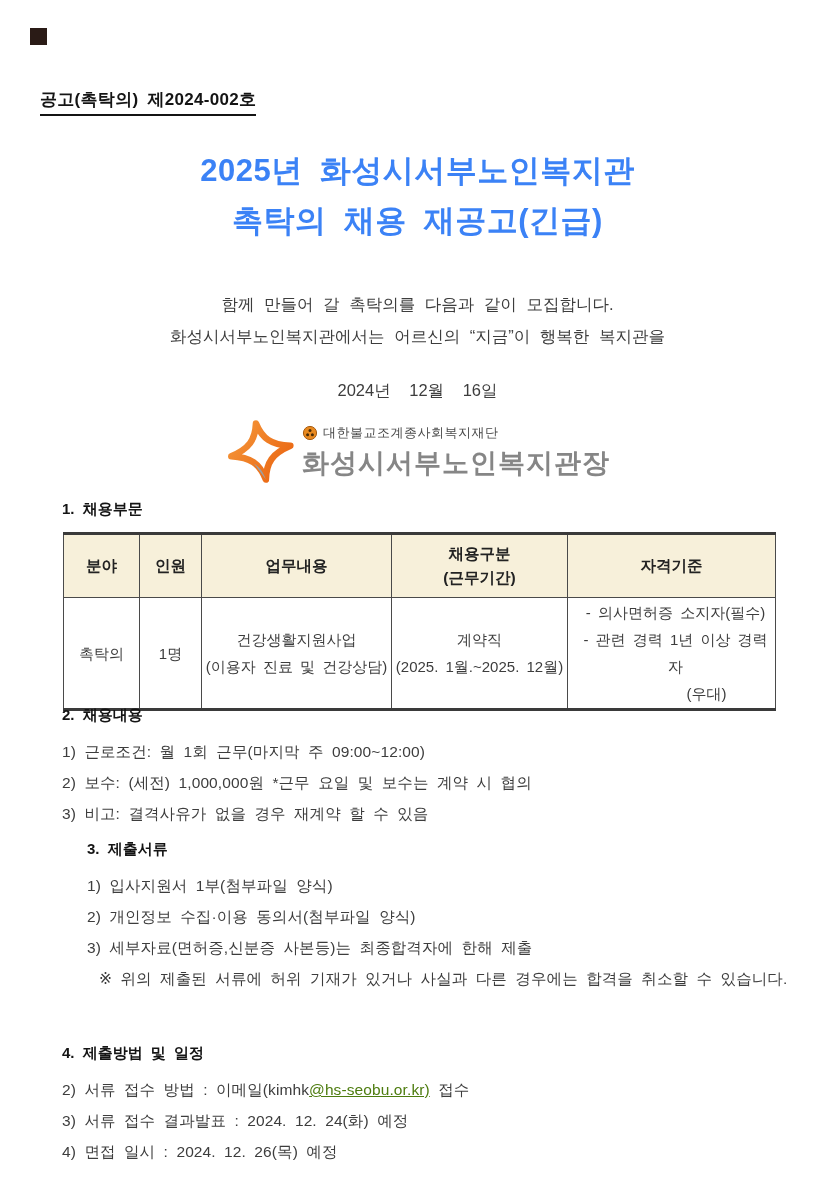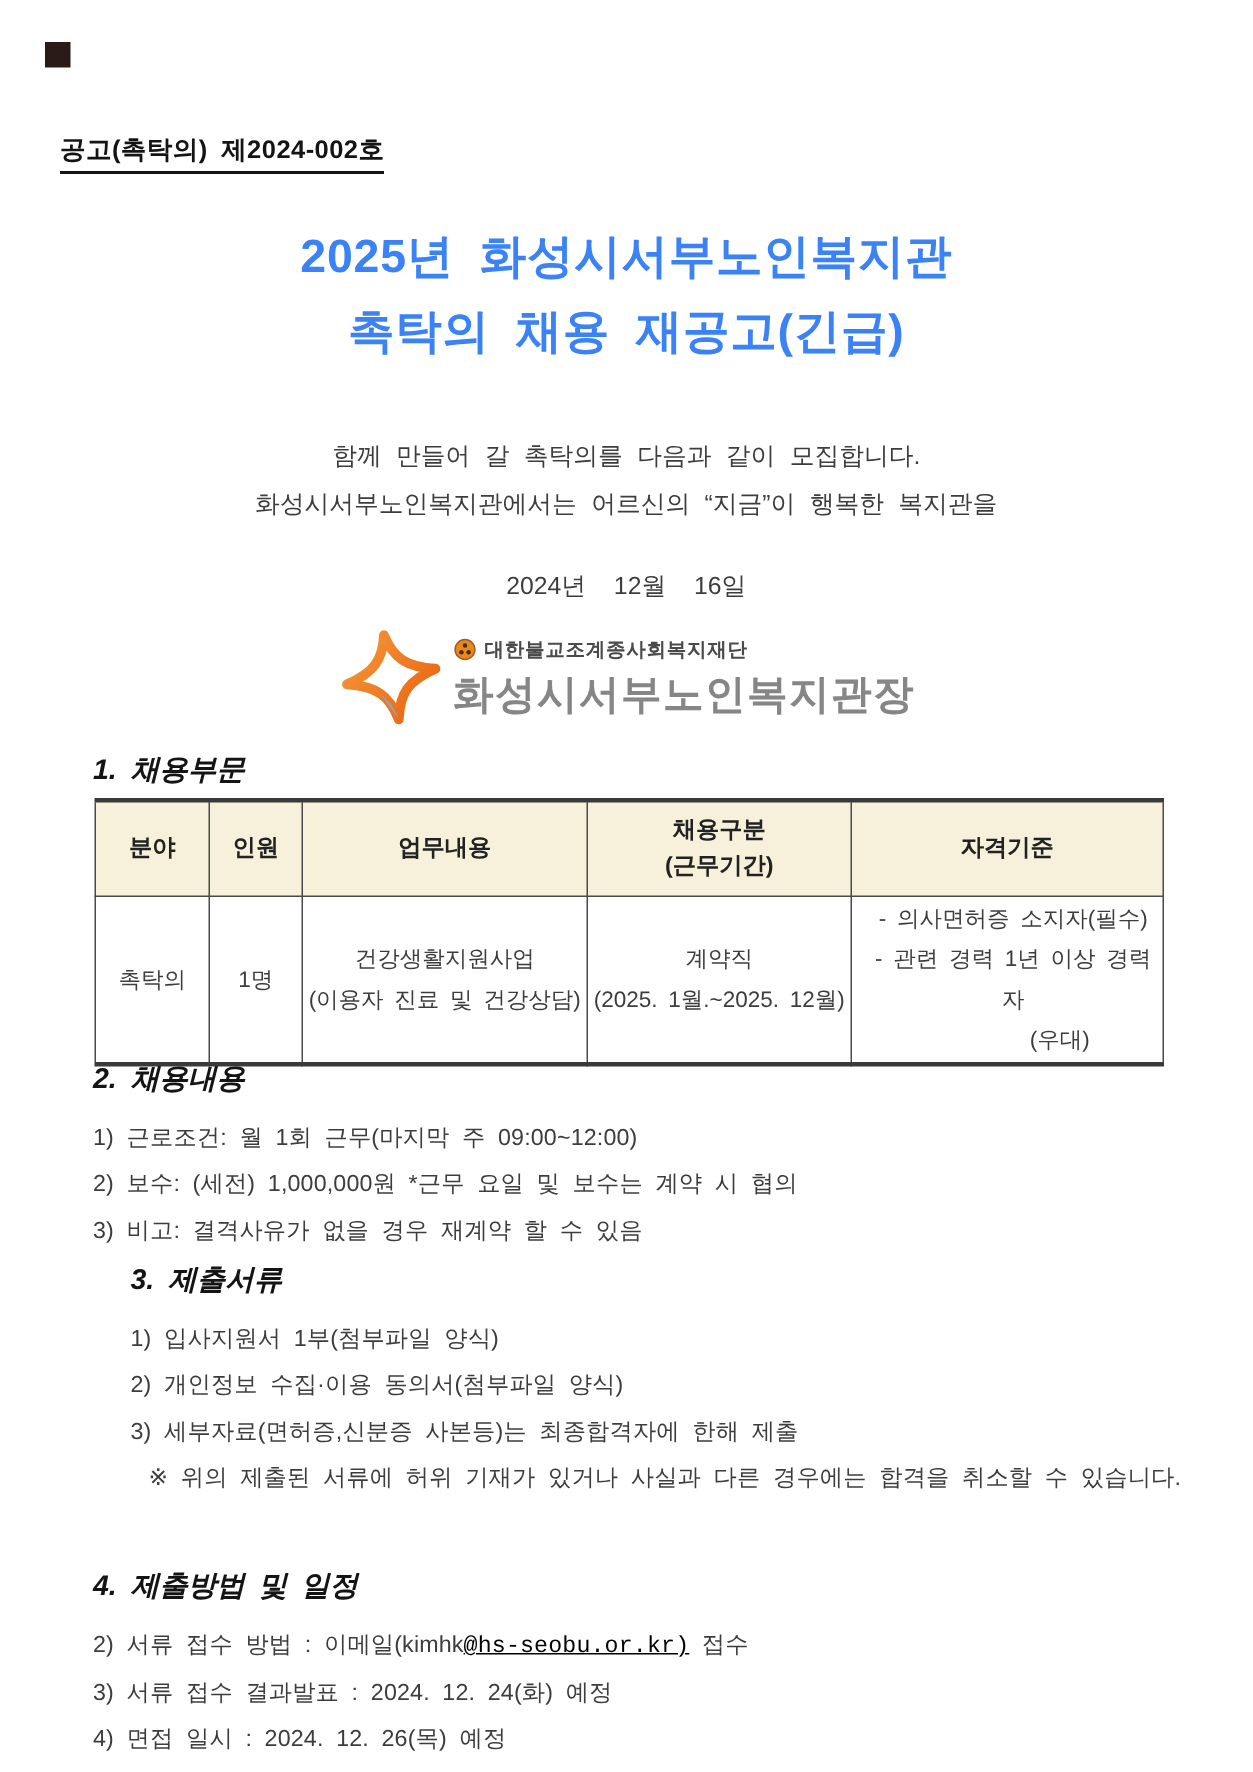--- a/index.html
+++ b/index.html
@@ -18,41 +18,41 @@
            color:#3d3d3d; line-height:32px; word-spacing:5px; }
 
   .date-line { position:absolute; top:380px; left:0; width:100%; text-align:center; font-size:16.5px;
                color:#3d3d3d; word-spacing:14px; }
 
   .logo { position:absolute; top:420px; left:226px; display:flex; align-items:center; }
   .logo-star { width:70px; height:64px; flex:0 0 auto; }
   .logo-text { margin-left:6px; display:flex; flex-direction:column; }
   .logo-top { display:flex; align-items:center; }
   .logo-emblem { width:16px; height:16px; margin-right:5px; }
-  .logo-foundation { font-size:13px; font-weight:bold; color:#4a4a4a; letter-spacing:0.5px; }
+  .logo-foundation { font-size:13px; font-weight:normal; color:#4a4a4a; letter-spacing:0.5px; }
   .logo-org { font-size:27px; font-weight:bold; color:#868686; letter-spacing:1px; margin-top:3px; }
 
-  .sec-heading { font-size:19px; font-weight:bold; color:#141414; word-spacing:4px;font-style:italic; }
+  .sec-heading { font-size:15px; font-weight:bold; color:#141414; word-spacing:4px; }
   .h1pos { position:absolute; left:62px; top:500px; }
 
   table.recruit { position:absolute; left:63px; top:532px; width:712px; border-collapse:collapse; table-layout:fixed;
                   border-top:3px solid #3a3a3a; border-bottom:3px solid #3a3a3a; }
   table.recruit th, table.recruit td { border:1.2px solid #4a4a4a; }
   table.recruit th { background:#f7f0da; height:60px; font-size:15.5px; font-weight:bold; color:#222222;
                      text-align:center; line-height:24px; }
   table.recruit td { height:86px; font-size:15px; color:#3d3d3d; text-align:center; line-height:27px; word-spacing:3px; }
   td.qual { text-align:left; padding-left:9px; }
   .qual-indent { padding-left:62px; }
 
   .text-section { position:absolute; left:62px; width:740px; }
   .s2pos { top:706px; } .s3pos { top:840px;margin-left:25px; } .s4pos { top:1044px; }
   .text-section .sec-heading { margin-bottom:11px; }
   .doc-line { font-size:15.5px; color:#3d3d3d; line-height:31px; word-spacing:4px; letter-spacing:0.1px; }
   .note-line { padding-left:12px; }
-  .email-link { text-decoration:underline; color:#000000;font-family:Liberation Mono, monospace; }
+  .email-link { text-decoration:underline; color:#4d7c0f; }
 </style>
 </head>
 <body>
 
 <div class="page">
 
   <div class="corner-mark"></div>
 
   <div class="doc-number">공고(촉탁의) 제2024-002호</div>
 

